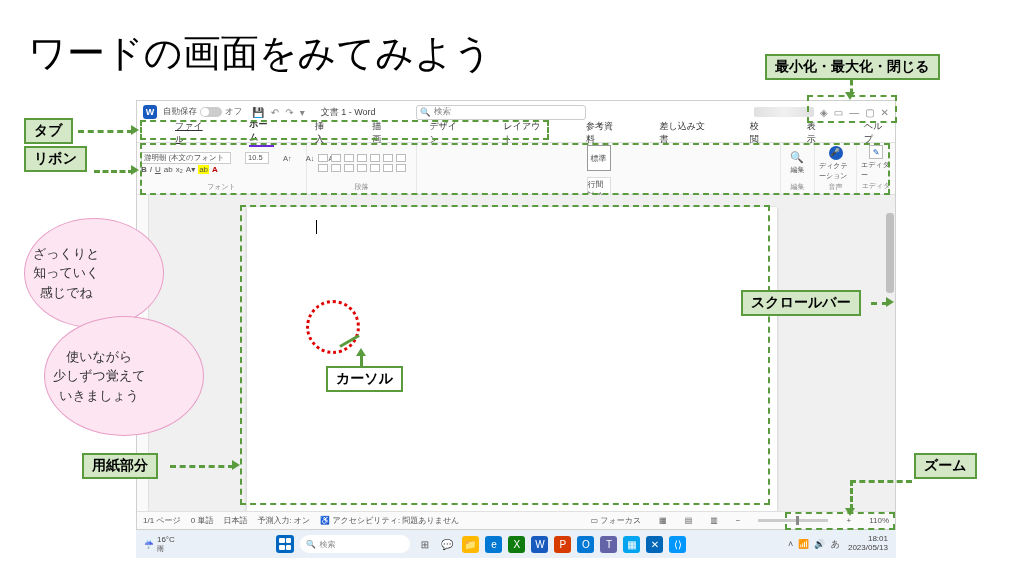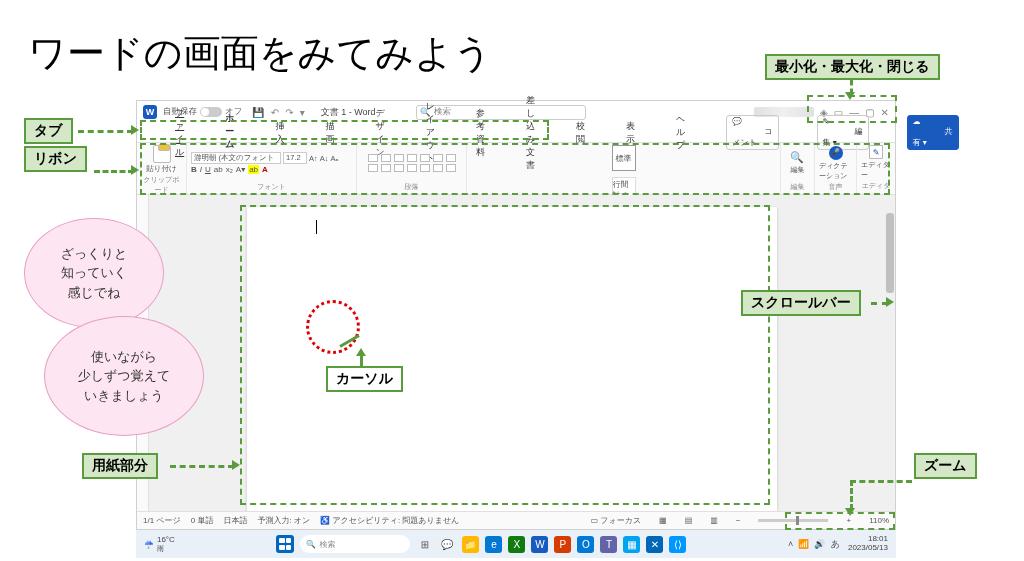--- a/index.html
+++ b/index.html
@@ -20,21 +20,21 @@
   .tabs-row span { cursor: default; margin-left: 32px;}
   .tab-active { font-weight: bold; border-bottom: 2px solid #6d28d9; padding-bottom: 1px;}
   .tabs-right { margin-left: auto; display: flex; align-items: center; gap: 6px;}
   .btn-pill { border: 1px solid #ccc; border-radius: 3px; padding: 1px 5px; font-size: 8px;}
   .ribbon { height: 52px; background: #fafafa; border-bottom: 1px solid #e0e0e0; display: flex; font-size: 7.5px; color: #555;}
   .ribbon-group { border-right: 1px solid #e8e8e8; padding: 2px 4px; display: flex; flex-direction: column; justify-content: space-between;}
   .rg-label { font-size: 7px; text-align: center; color: #888; margin-top: 1px;}
   .rg-body { display: flex; flex-direction: column; gap: 1px; align-items: center; flex:1; justify-content: center;}
   .paste-icon { width: 18px; height: 18px; background: #fff; border: 1px solid #bbb; border-radius: 2px; position: relative;}
   .paste-icon::before { content:""; position:absolute; top:-2px; left:4px; width:10px; height:5px; background:#f0c040; border:1px solid #bbb; border-radius:2px;}
-  .font-row1 { display: flex; gap: 2px; align-items: center;}
+  .font-row1 { display: flex; gap: 14px; align-items: center;}
   .font-sel { border: 1px solid #ccc; height: 12px; font-size: 7.5px; padding: 0 2px; background:#fff;}
   .font-row2 { display: flex; gap: 3px; align-items: center; font-size: 8px;}
   .font-row2 .b { font-weight:bold;} .font-row2 .i{font-style:italic;} .font-row2 .u{text-decoration:underline;}
   .red-A { color:#c00000; font-weight:bold;}
   .para-icons { display:flex; flex-direction:column; gap:2px;}
   .para-icons .row { display:flex; gap:3px;}
   .mini-icon { width:10px; height:8px; background:#fff; border:0.5px solid #bbb;}
   .styles-box { display:flex; gap:6px; align-items:center;}
   .style-item { width:24px; height:26px; border:1px solid #ddd; background:#fff; display:flex; align-items:center; justify-content:center; font-size:8px;font-family:Liberation Serif, serif;}
   .style-active { border-color:#999;}
@@ -62,21 +62,21 @@
   .tb-time { margin-left:auto; font-size:8px; color:#444; text-align:right; line-height:1.1;}
   .callout { position:absolute; background:#fff; border:2px solid #5a9b3e; padding:2px 8px; font-size:14px; font-weight:bold; display:flex; align-items:center; justify-content:center;}
   .callout.big-green { background:#d4e8c8; border-color:#5a9b3e;}
   .dash-arrow { position:absolute; border-top:3px dashed #5a9b3e; height:0;}
   .dash-arrow.v { border-top:none; border-left:3px dashed #5a9b3e; width:0;}
   .arr-head { position:absolute; width:0; height:0;}
   .arr-head.r { border-left:8px solid #5a9b3e; border-top:5px solid transparent; border-bottom:5px solid transparent;}
   .arr-head.d { border-top:8px solid #5a9b3e; border-left:5px solid transparent; border-right:5px solid transparent;}
   .arr-head.u { border-bottom:8px solid #5a9b3e; border-left:5px solid transparent; border-right:5px solid transparent;}
   .highlight-box { position:absolute; border:2px dashed #5a9b3e; pointer-events:none;}
-  .bubble { position:absolute; width:140px; height:110px; background:#fde6f2; border:1.5px solid #e89ec7; border-radius:50%; display:flex; align-items:center; justify-content:center; text-align:center; font-size:13px; line-height:1.5; color:#333; padding:8px;}
+  .bubble { position:absolute; width:140px; height:110px; background:#fde6f2; border:1.5px solid #e89ec7; border-radius:50%; display:flex; align-items:center; text-align:center; font-size:13px; line-height:1.5; color:#333; padding:8px;}
   .bubble.b2 { width:160px; height:120px;}
   .solid-arrow { position:absolute; background:#5a9b3e; height:3px;}
 </style>
 </head>
 <body>
 
 <div class="slide-title">ワードの画面をみてみよう</div>
 
 <div class="word-shot">
 
@@ -113,40 +113,28 @@
     <span class="tab-active">ホーム</span>
     <span>挿入</span>
     <span>描画</span>
     <span>デザイン</span>
     <span>レイアウト</span>
     <span>参考資料</span>
     <span>差し込み文書</span>
     <span>校閲</span>
     <span>表示</span>
     <span>ヘルプ</span>
-    <div class="tabs-right">
-      <span class="btn-pill">💬 <span>コメント</span></span>
-      <span class="btn-pill">✎ <span>編集</span> ▾</span>
-      <span class="btn-pill" style="background:#185abd;color:#fff;border-color:#185abd">☁ <span>共有</span> ▾</span>
-    </div>
   </div>
 
   <div class="ribbon">
-    <div class="ribbon-group" style="width:50px">
-      <div class="rg-body">
-        <div class="paste-icon"></div>
-        <span>貼り付け</span>
-      </div>
-      <div class="rg-label">クリップボード</div>
-    </div>
     <div class="ribbon-group" style="width:170px">
       <div class="rg-body" style="align-items:flex-start">
         <div class="font-row1">
           <span class="font-sel" style="width:90px">游明朝 (本文のフォント</span>
-          <span class="font-sel" style="width:24px">17.2</span>
+          <span class="font-sel" style="width:24px">10.5</span>
           <span>A↑</span>
           <span>A↓</span>
           <span>Aₐ</span>
         </div>
         <div class="font-row2">
           <span class="b">B</span>
           <span class="i">I</span>
           <span class="u">U</span>
           <span>ab</span>
           <span>x₂</span>

